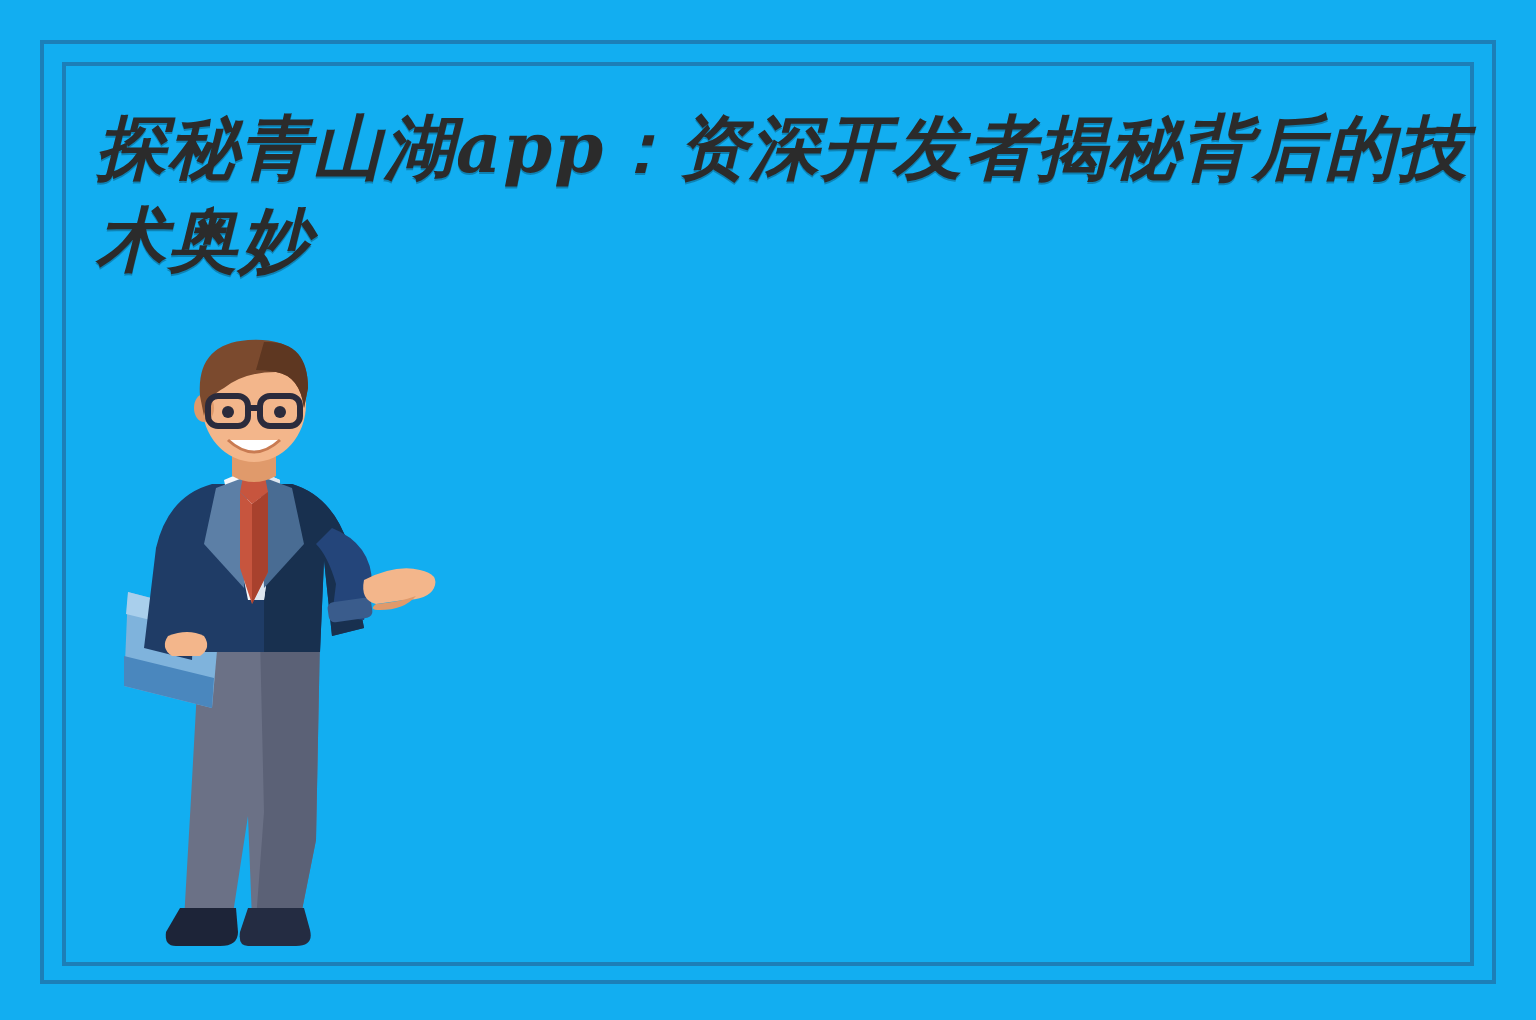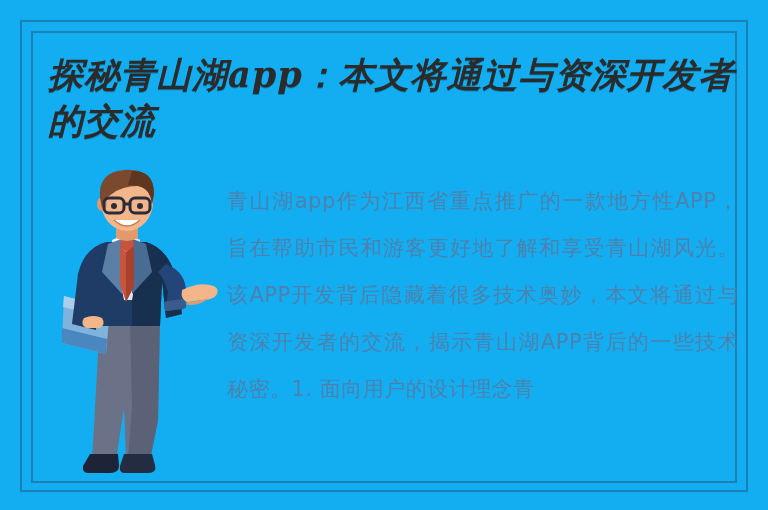--- a/index.html
+++ b/index.html
@@ -86,23 +86,22 @@
   .illustration svg { display: block; width: 100%; height: 100%; }
 </style>
 </head>
 <body>
 
 <div class="poster">
 
   <div class="frame-outer"></div>
   <div class="frame-inner"></div>
 
-  <div class="title">探秘青山湖app：本文将通过与资深开发者的交流</div>
-
-  <div class="body-copy">青山湖app作为江西省重点推广的一款地方性APP，旨在帮助市民和游客更好地了解和享受青山湖风光。该APP开发背后隐藏着很多技术奥妙，本文将通过与资深开发者的交流，揭示青山湖APP背后的一些技术秘密。1. 面向用户的设计理念青</div>
+  <div class="title">探秘青山湖app：资深开发者揭秘背后的技术奥妙</div>
+
 
   <div class="illustration">
     <svg viewBox="0 0 160 312" xmlns="http://www.w3.org/2000/svg" aria-hidden="true">
 
       <g>
         <path d="M38 150 L98 150 L96 252 L88 292 L64 292 L62 240 L54 292 L30 292 L33 240 Z" fill="#6B7186"></path>
         <path d="M68 150 L98 150 L96 252 L88 292 L66 292 L70 238 Z" fill="#5B6176"></path>
       </g>
 
       <g>

